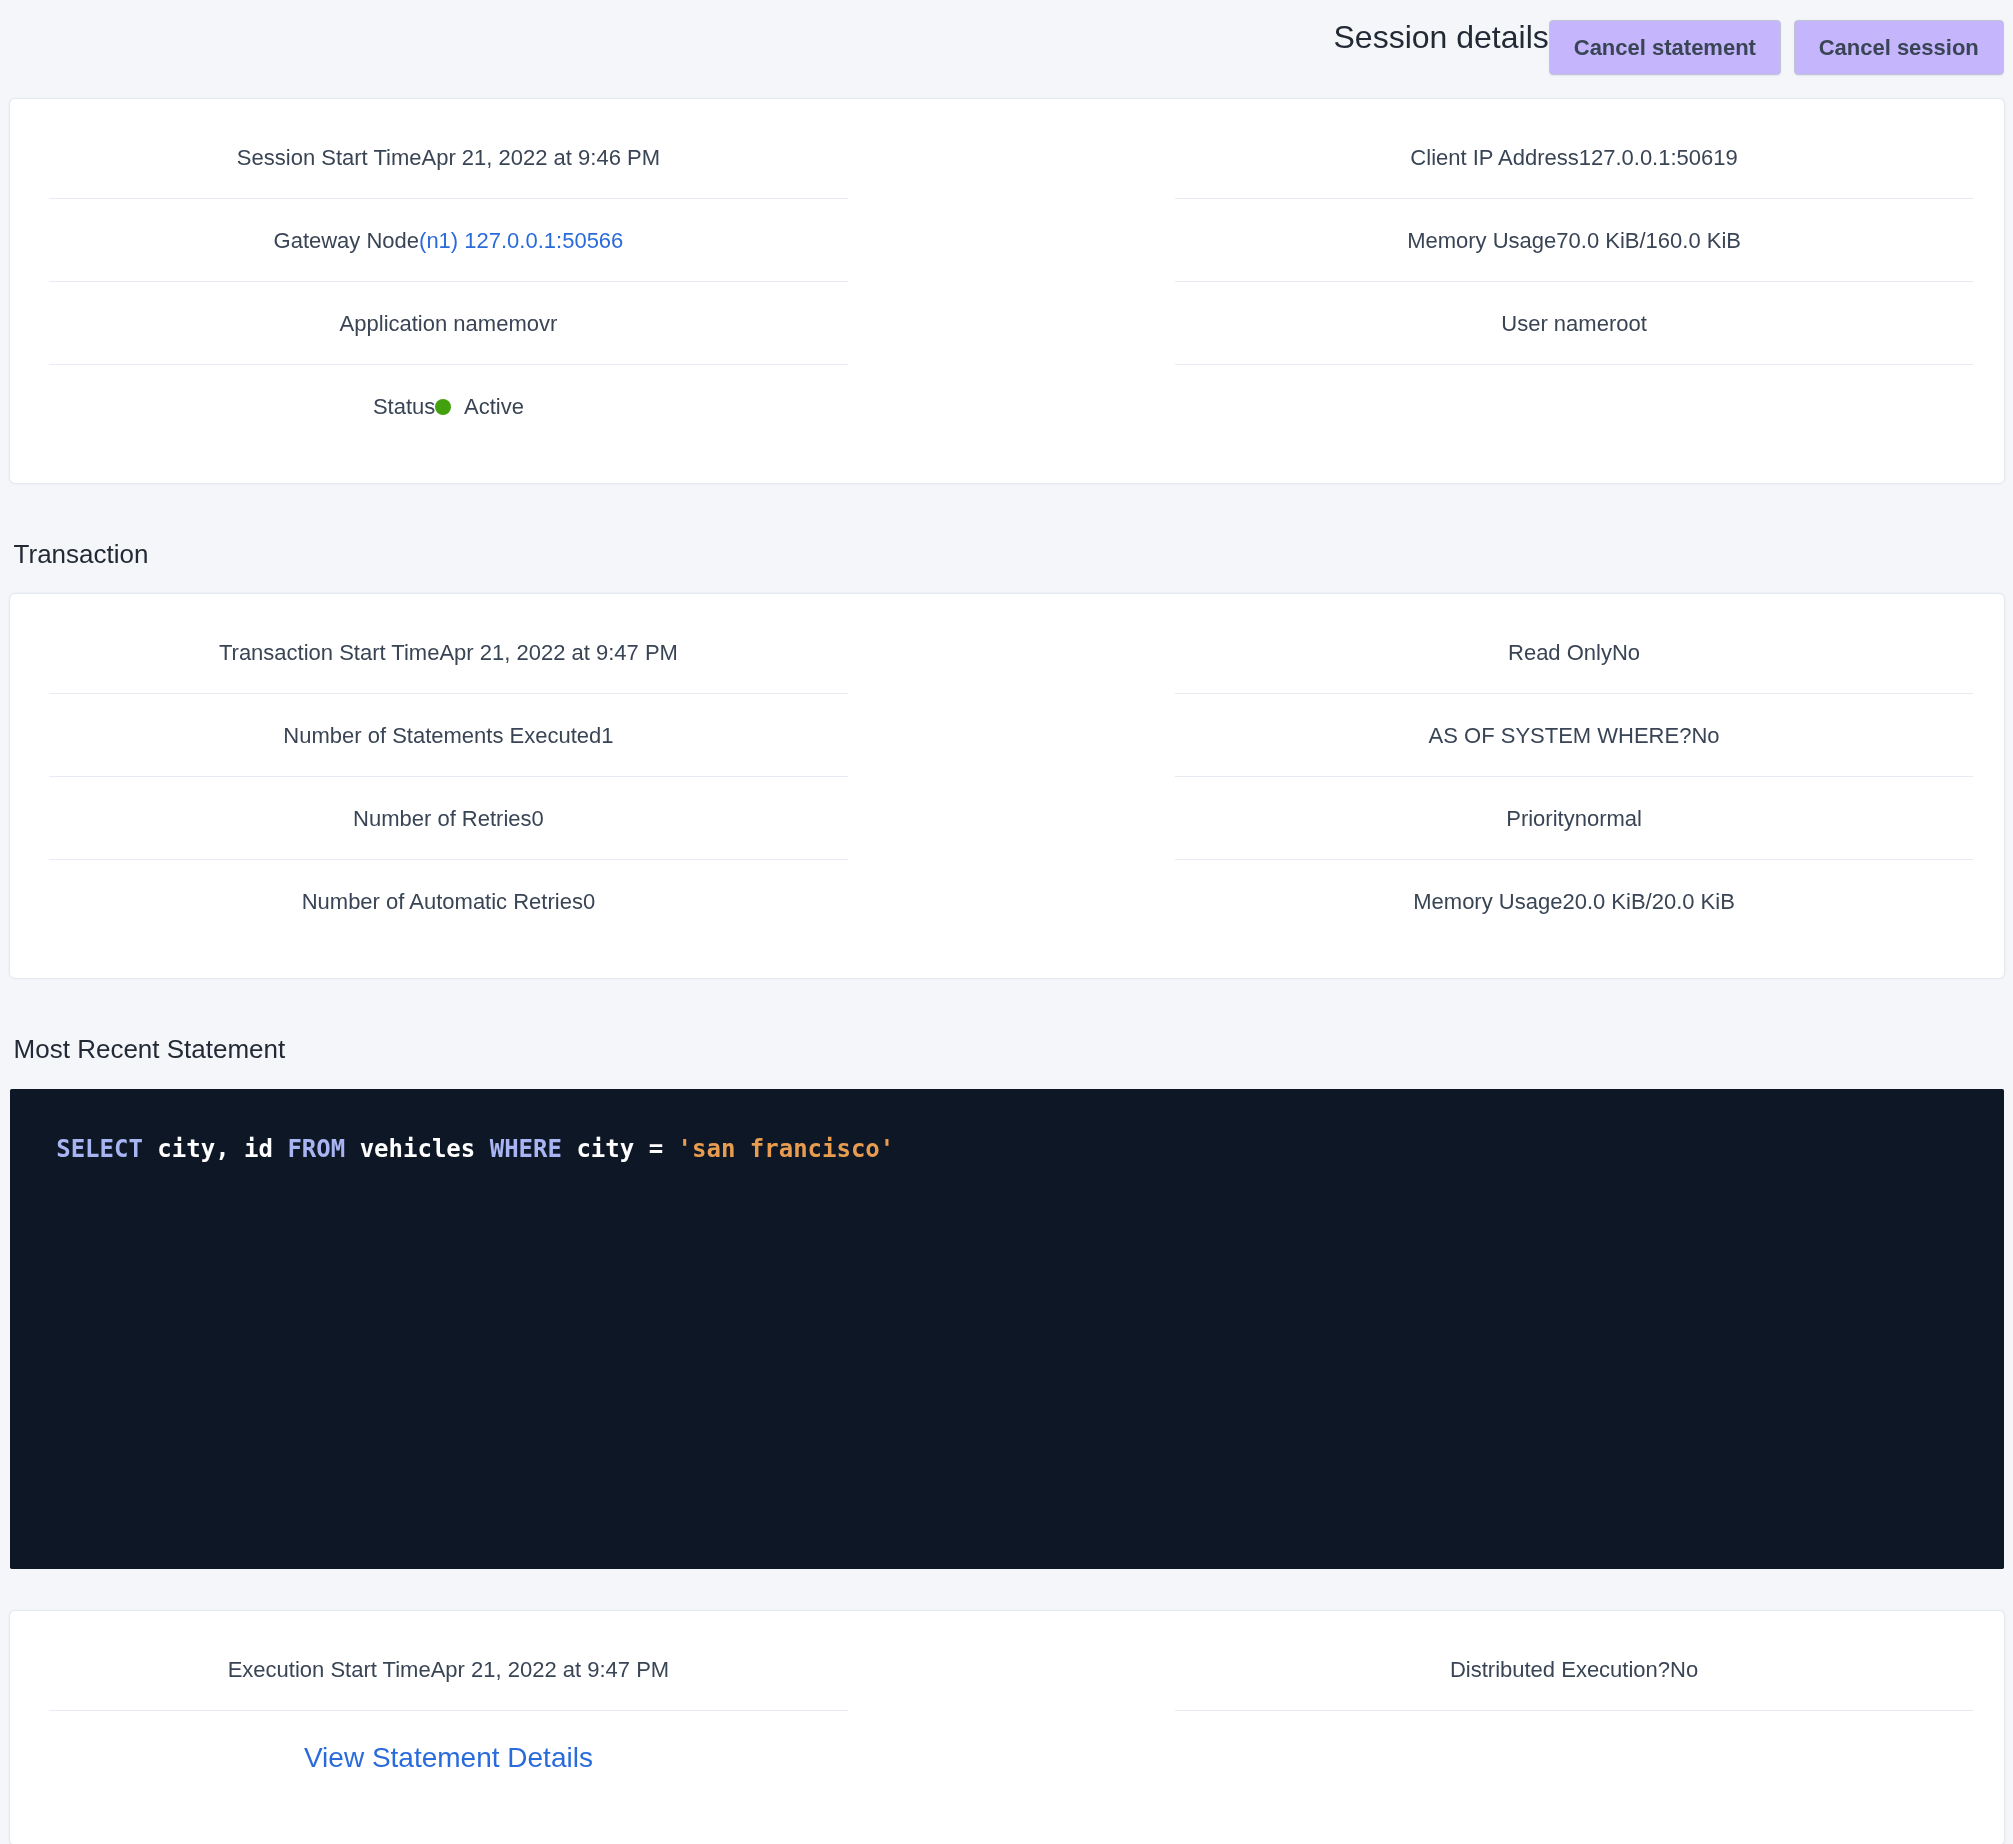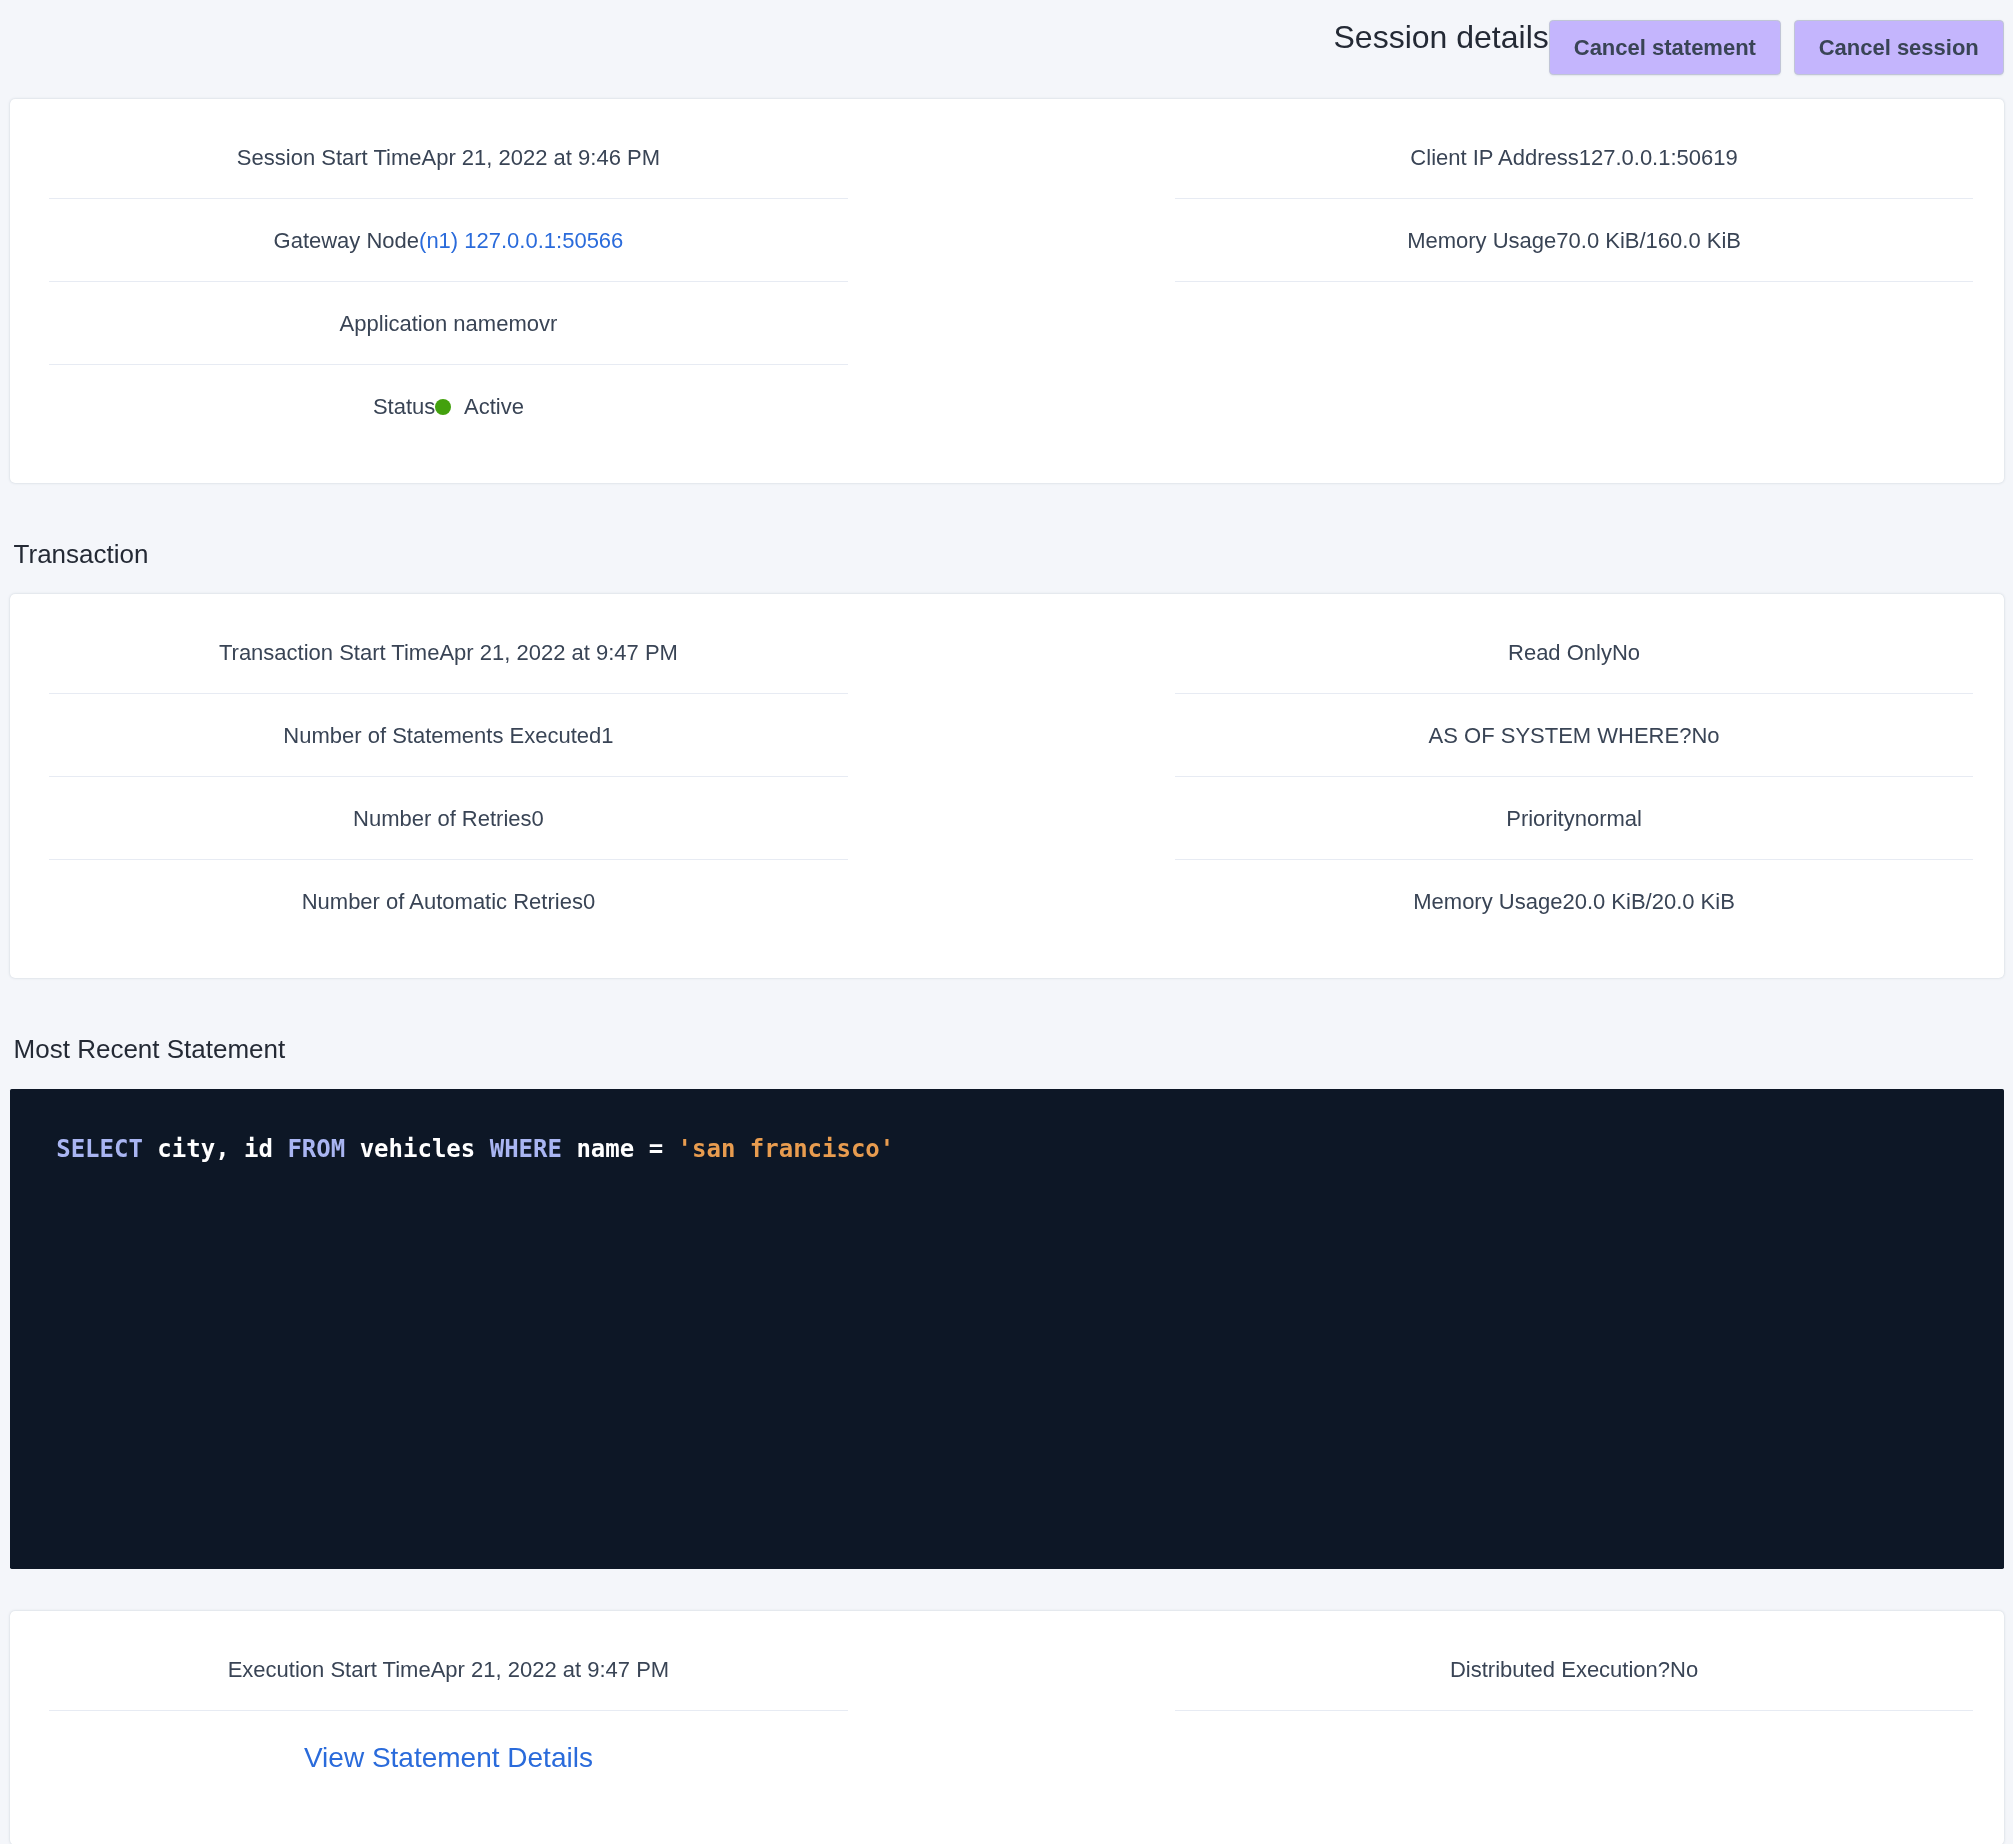--- a/index.html
+++ b/index.html
@@ -121,20 +121,24 @@
     </div>
     <div class="col">
       <div class="row">
         <span class="lbl">Client IP Address</span>
         <span class="val">127.0.0.1:50619</span>
       </div>
       <div class="row">
         <span class="lbl">Memory Usage</span>
         <span class="val">70.0 KiB/160.0 KiB</span>
       </div>
+      <div class="row">
+        <span class="lbl">User name</span>
+        <span class="val">root</span>
+      </div>
     </div>
   </div>
 
   <div class="section-title">Transaction</div>
 
   <div class="card">
     <div class="col">
       <div class="row">
         <span class="lbl">Transaction Start Time</span>
         <span class="val">Apr 21, 2022 at 9:47 PM</span>
@@ -168,21 +172,21 @@
       <div class="row no-border">
         <span class="lbl">Memory Usage</span>
         <span class="val">20.0 KiB/20.0 KiB</span>
       </div>
     </div>
   </div>
 
   <div class="section-title">Most Recent Statement</div>
 
   <div class="code-box">
-    <pre class="sql"><span class="kw">SELECT</span><span class="pl"> city, id </span><span class="kw">FROM</span><span class="pl"> vehicles </span><span class="kw">WHERE</span><span class="pl"> name = </span><span class="str">'san francisco'</span></pre>
+    <pre class="sql"><span class="kw">SELECT</span><span class="pl"> city, id </span><span class="kw">FROM</span><span class="pl"> vehicles </span><span class="kw">WHERE</span><span class="pl"> city = </span><span class="str">'san francisco'</span></pre>
   </div>
 
   <div class="card bottom-card">
     <div class="col">
       <div class="row">
         <span class="lbl">Execution Start Time</span>
         <span class="val">Apr 21, 2022 at 9:47 PM</span>
       </div>
       <div class="row link-row">
         <a class="stmt-link" href="#">View Statement Details</a>

